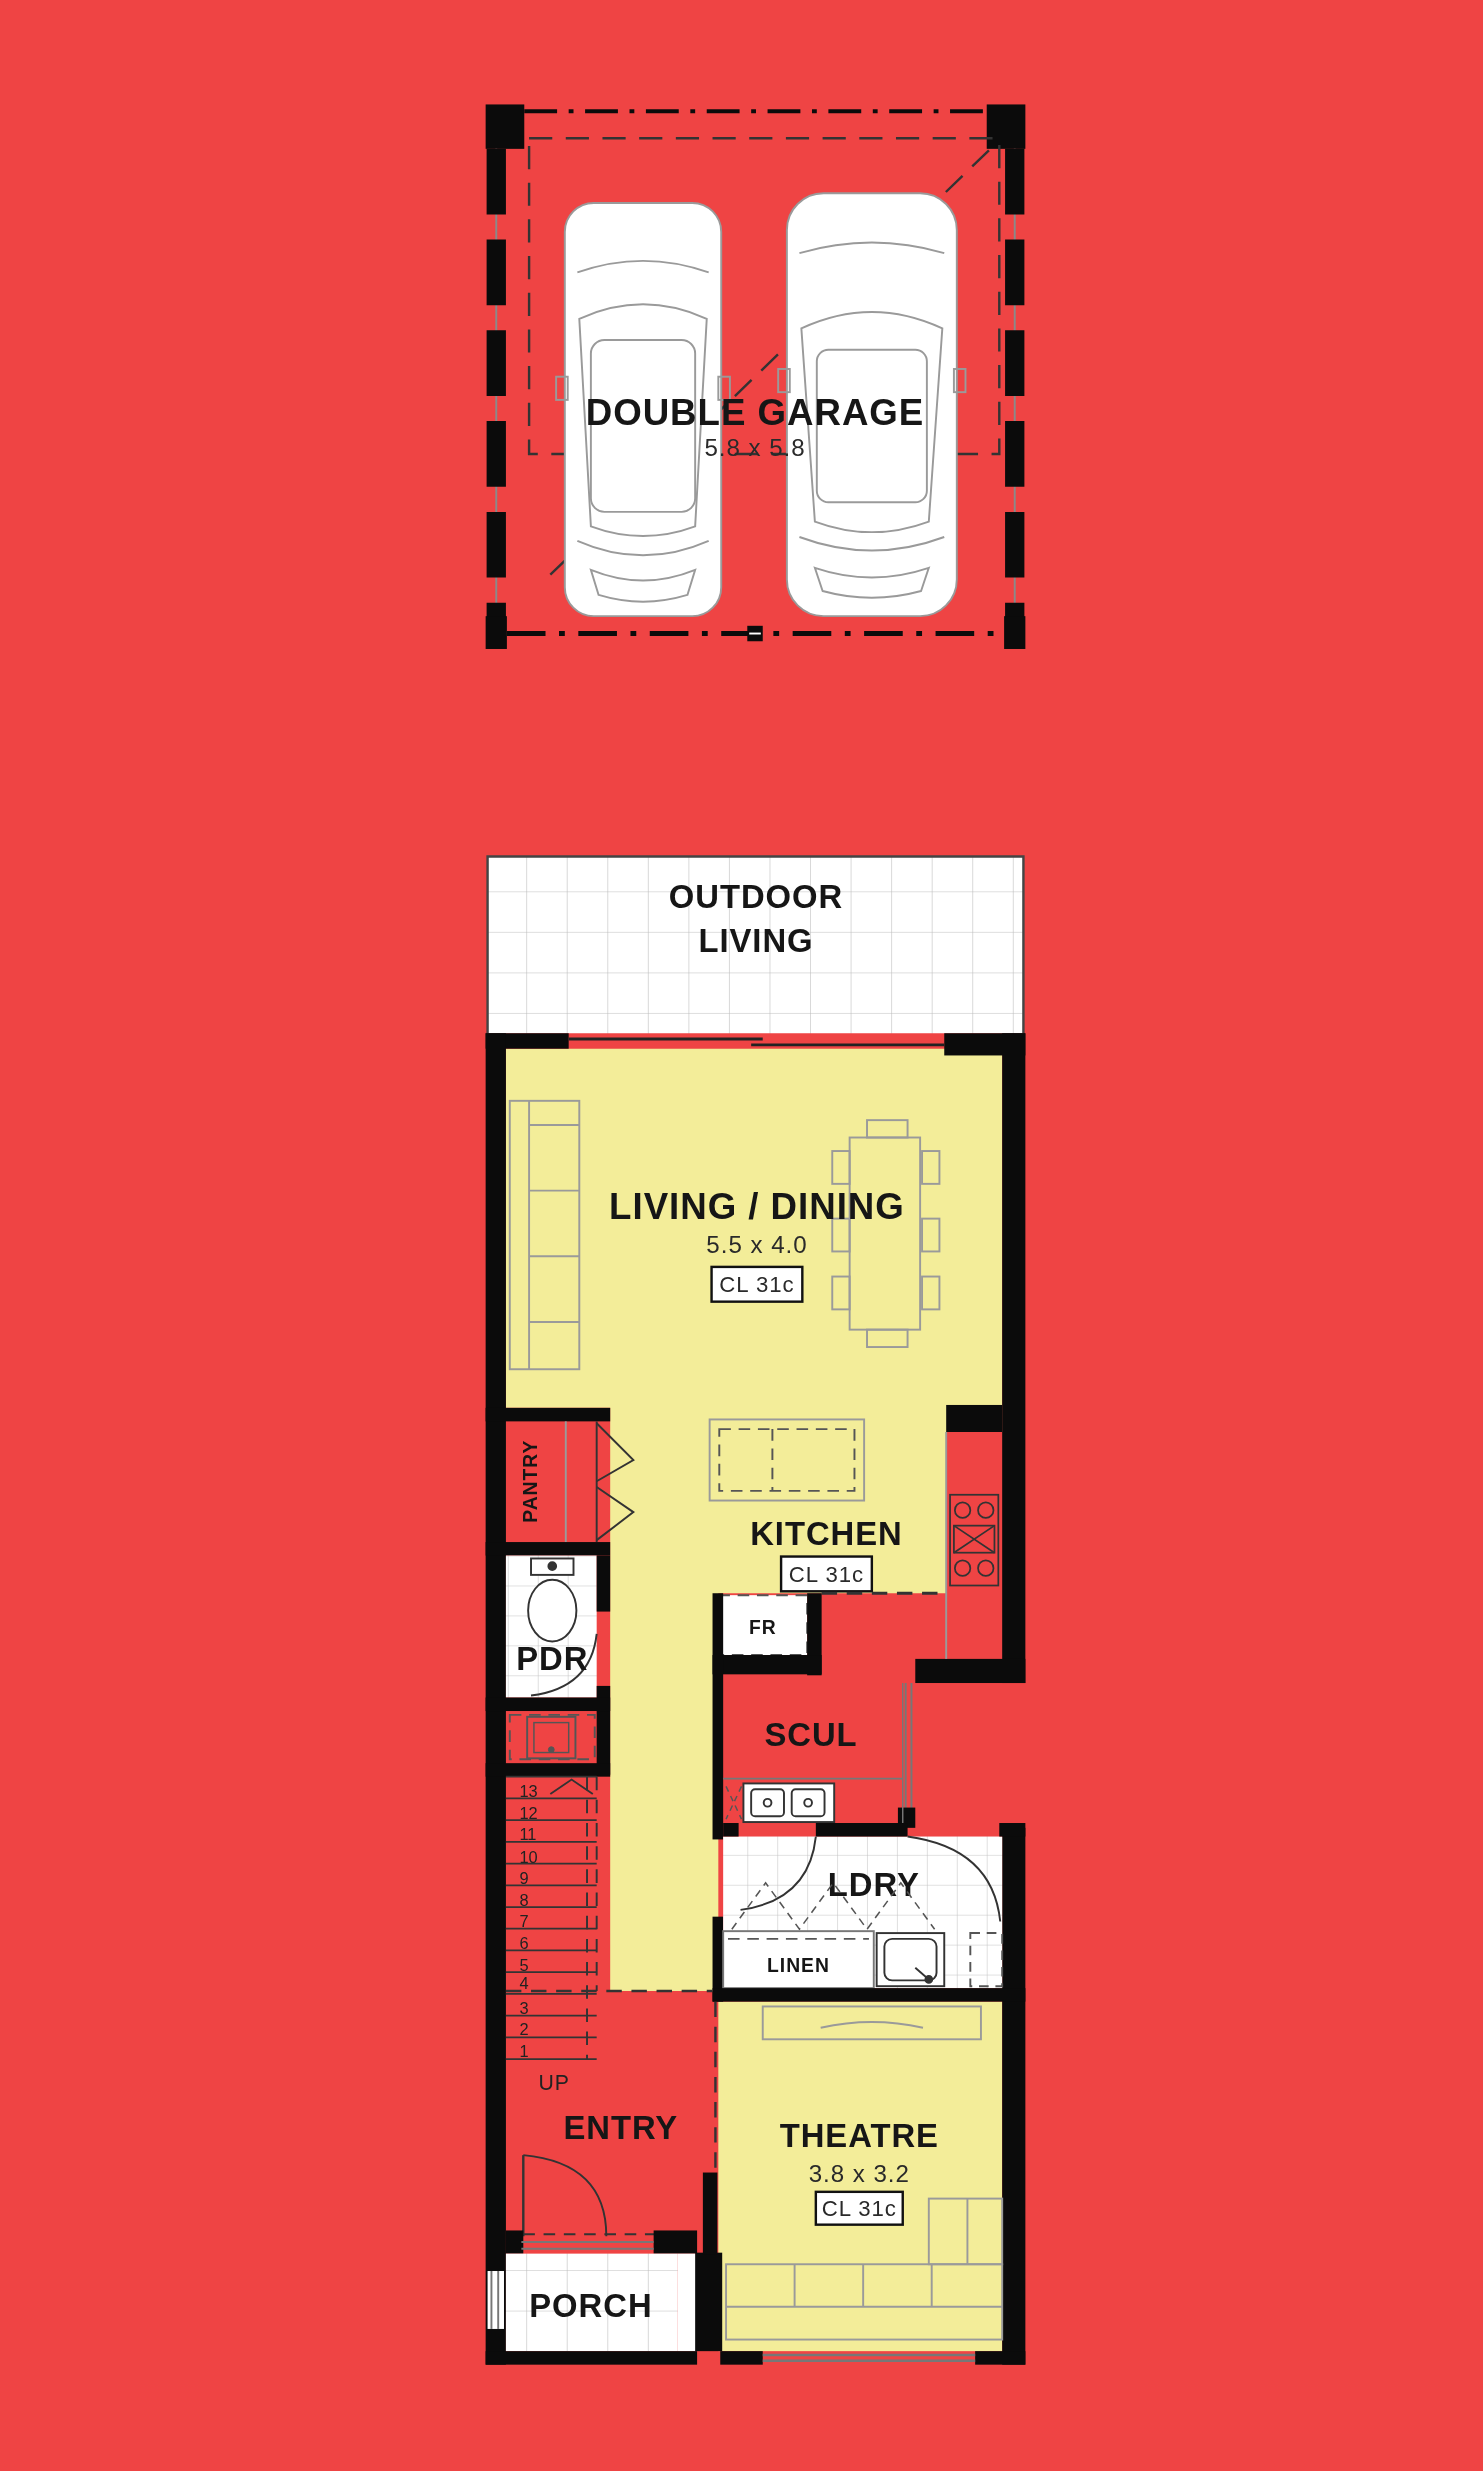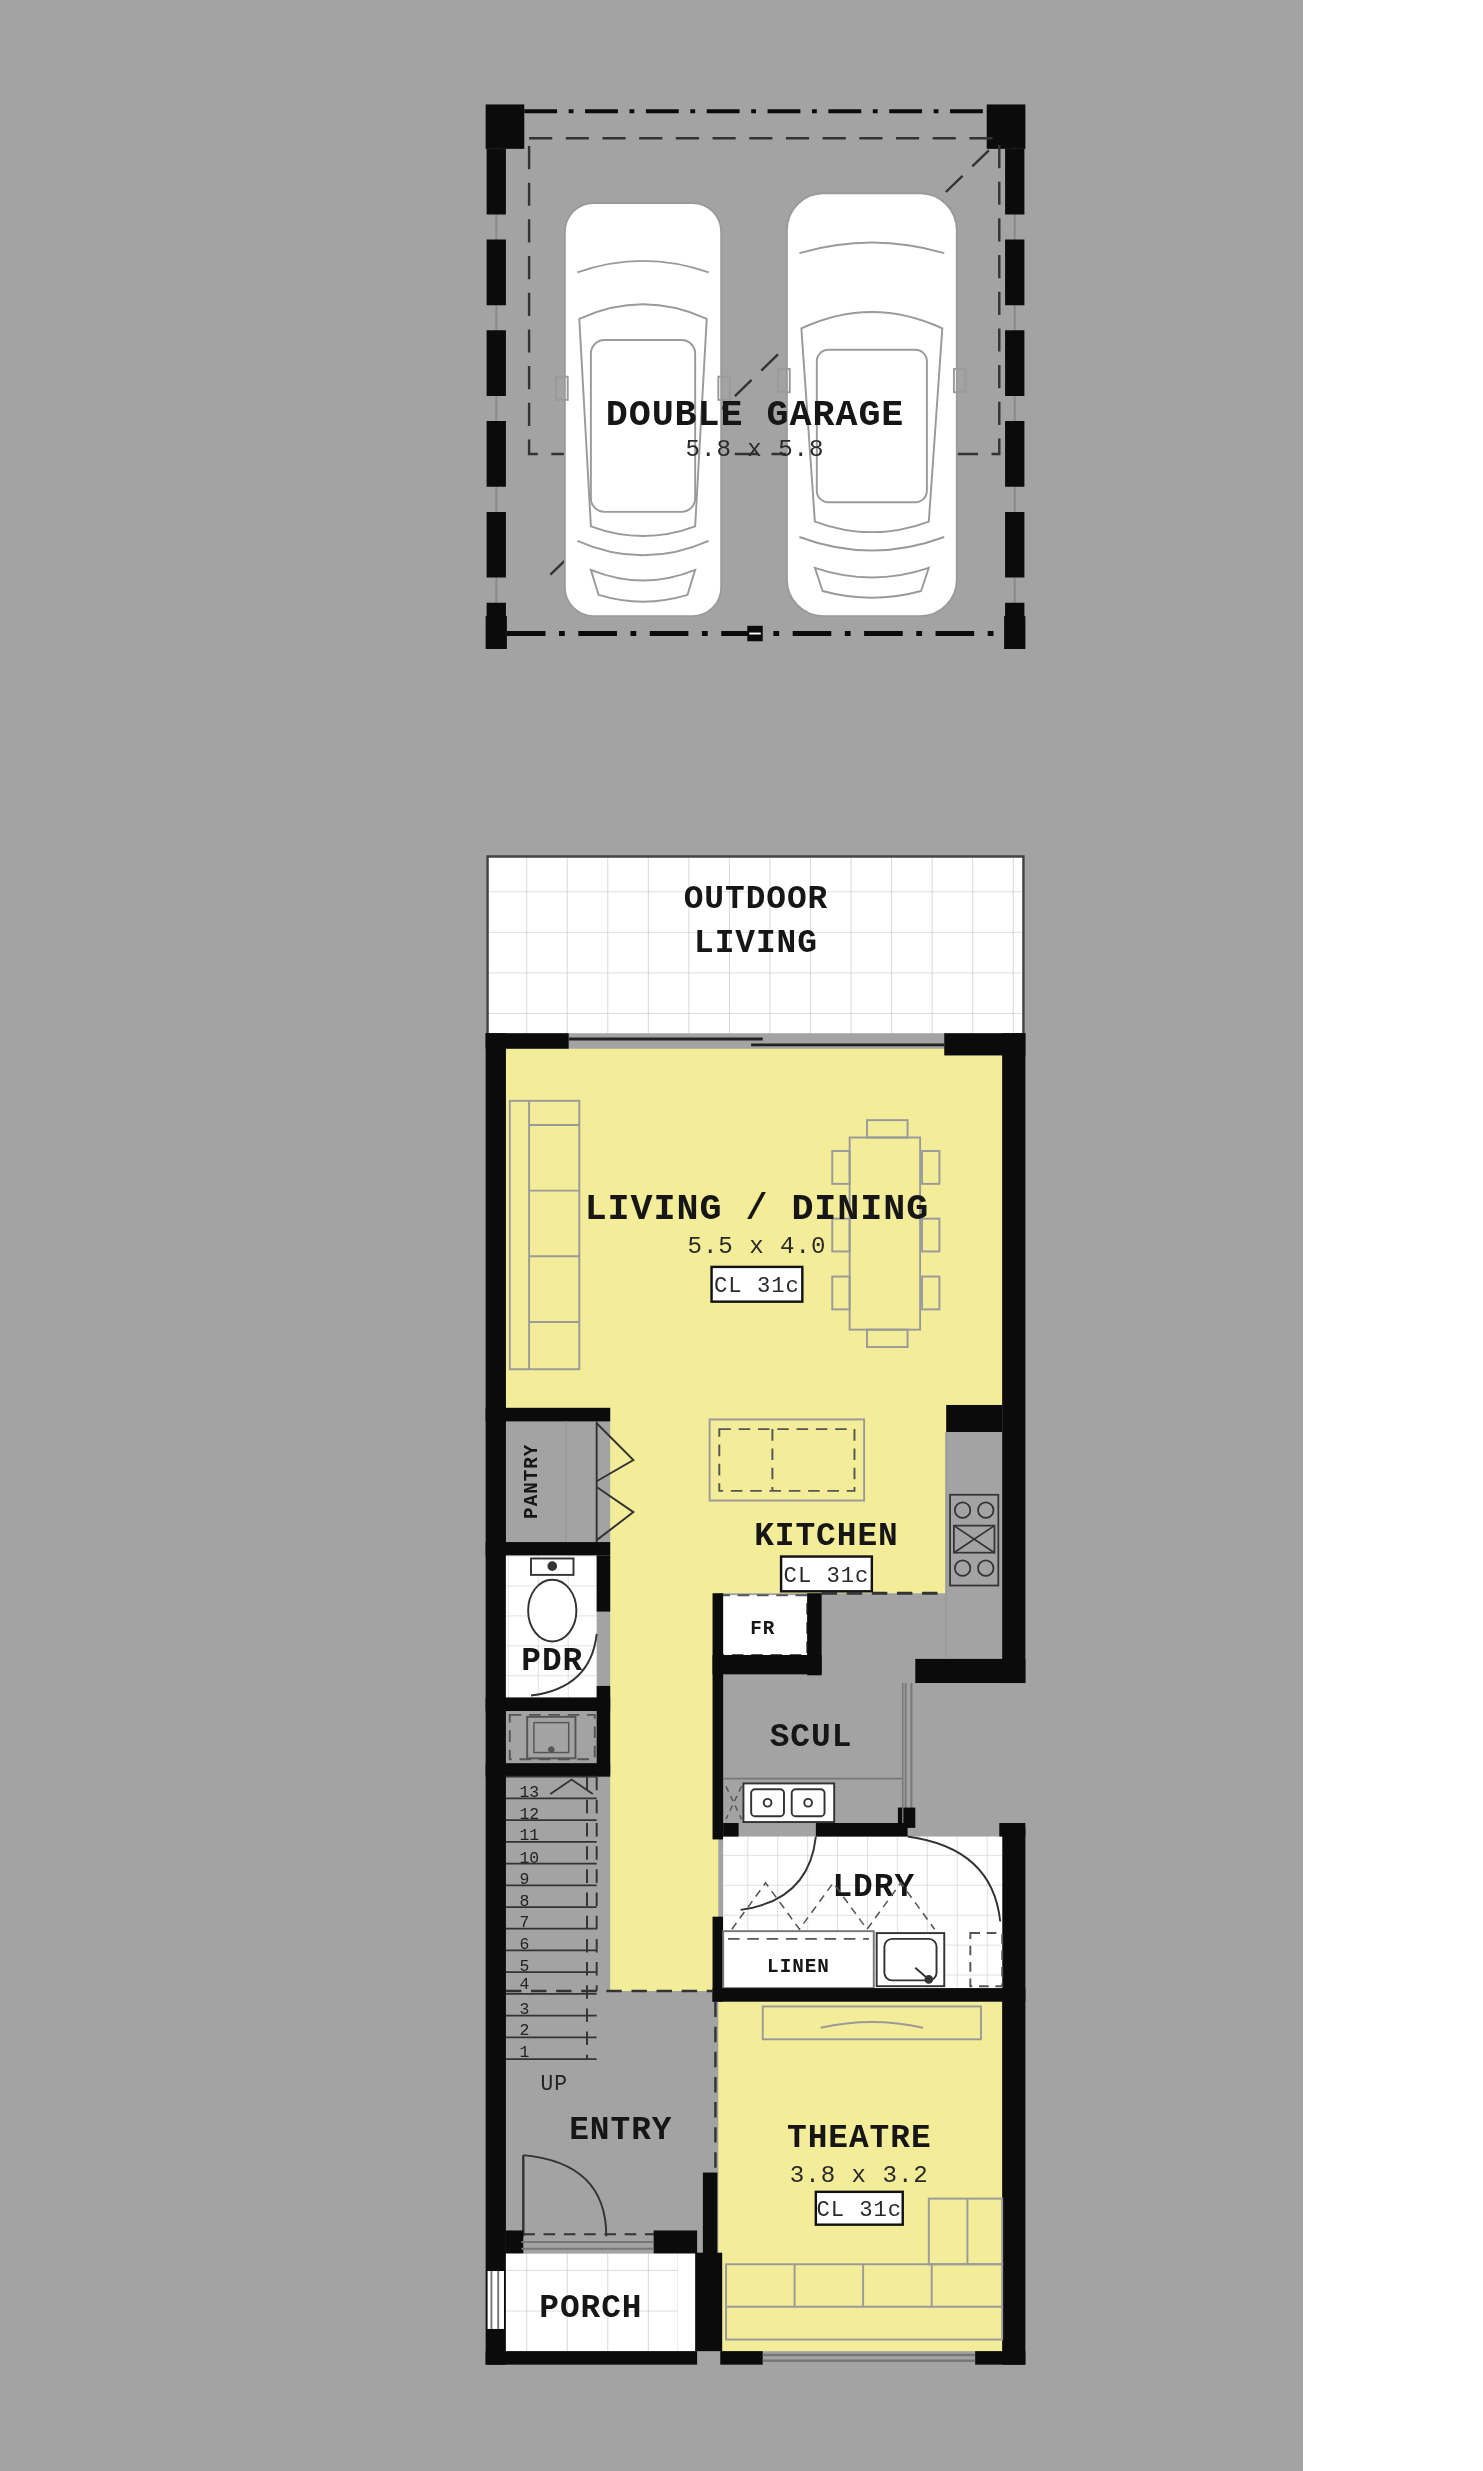--- a/index.html
+++ b/index.html
@@ -1,17 +1,17 @@
 <!DOCTYPE html>
 <html><head>
 <meta charset="utf-8">
 <style>
   html,body{margin:0;padding:0;background:#ffffff;}
-  .page{position:relative;width:1303px;height:2472px;background:#a3a3a3;overflow:hidden;
-        font-family:Liberation Mono, monospace;}
+  .page{position:relative;width:1483px;height:2472px;background:#ef4444;overflow:hidden;
+        font-family:Liberation Sans, sans-serif;}
   svg{position:absolute;left:0;top:0;}
   text{fill:#161616;}
   .room-label{font-weight:bold;font-size:34px;letter-spacing:1px;}
   .room-label-lg{font-weight:bold;font-size:38px;letter-spacing:1px;}
   .dim-label{font-size:25px;letter-spacing:1px;fill:#2a2a2a;}
   .cl-label{font-size:23px;letter-spacing:1px;fill:#2a2a2a;}
   .small-label{font-weight:bold;font-size:20px;letter-spacing:1px;}
   .tread-num{font-size:17px;fill:#222;}
   .up-label{font-size:22px;fill:#222;letter-spacing:1px;}
 </style>

